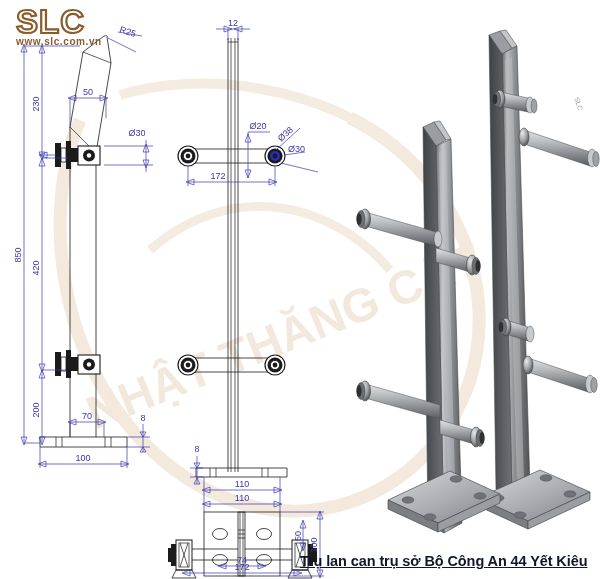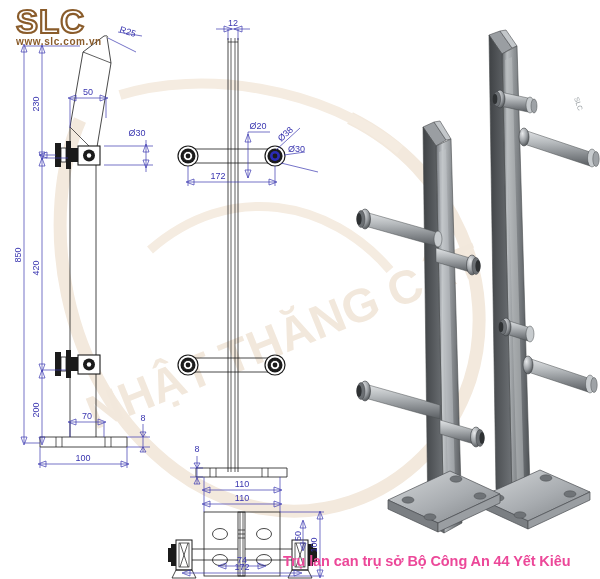--- a/index.html
+++ b/index.html
@@ -11,24 +11,24 @@
     position:relative;
   }
   #stage{position:absolute;left:0;top:0;width:600px;height:579px;}
   svg{display:block;}
   .dim-txt{fill:#3a36b0;font-family:"Liberation Sans",sans-serif;font-size:9px;}
   .dim-line{stroke:#3a36b0;stroke-width:.7;fill:none;}
   .thin{stroke:#1a1a1a;stroke-width:.8;fill:none;}
   .thin2{stroke:#1a1a1a;stroke-width:.7;fill:none;}
   .wm{fill:#f2e8dc;}
   .caption{
-    position:absolute;left:283px;top:553px;
-    color:#ec4899;font-weight:bold;font-size:14.5px;
+    position:absolute;left:300px;top:553px;
+    color:#0f172a;font-weight:bold;font-size:14.5px;
     font-family:"Liberation Sans",sans-serif;
-    letter-spacing:-0.1px;white-space:nowrap;
+    letter-spacing:-0.1px;white-space:nowrap;text-decoration:underline;
   }
   .logo-wrap{position:absolute;left:14px;top:4px;width:112px;height:44px;}
   .logo-txt{
     font-family:"Liberation Sans",sans-serif;
     font-weight:bold;font-size:33px;
     fill:none;stroke:#8a5c2b;stroke-width:2.2;
     letter-spacing:1px;
   }
   .logo-url{
     font-family:"Liberation Sans",sans-serif;

